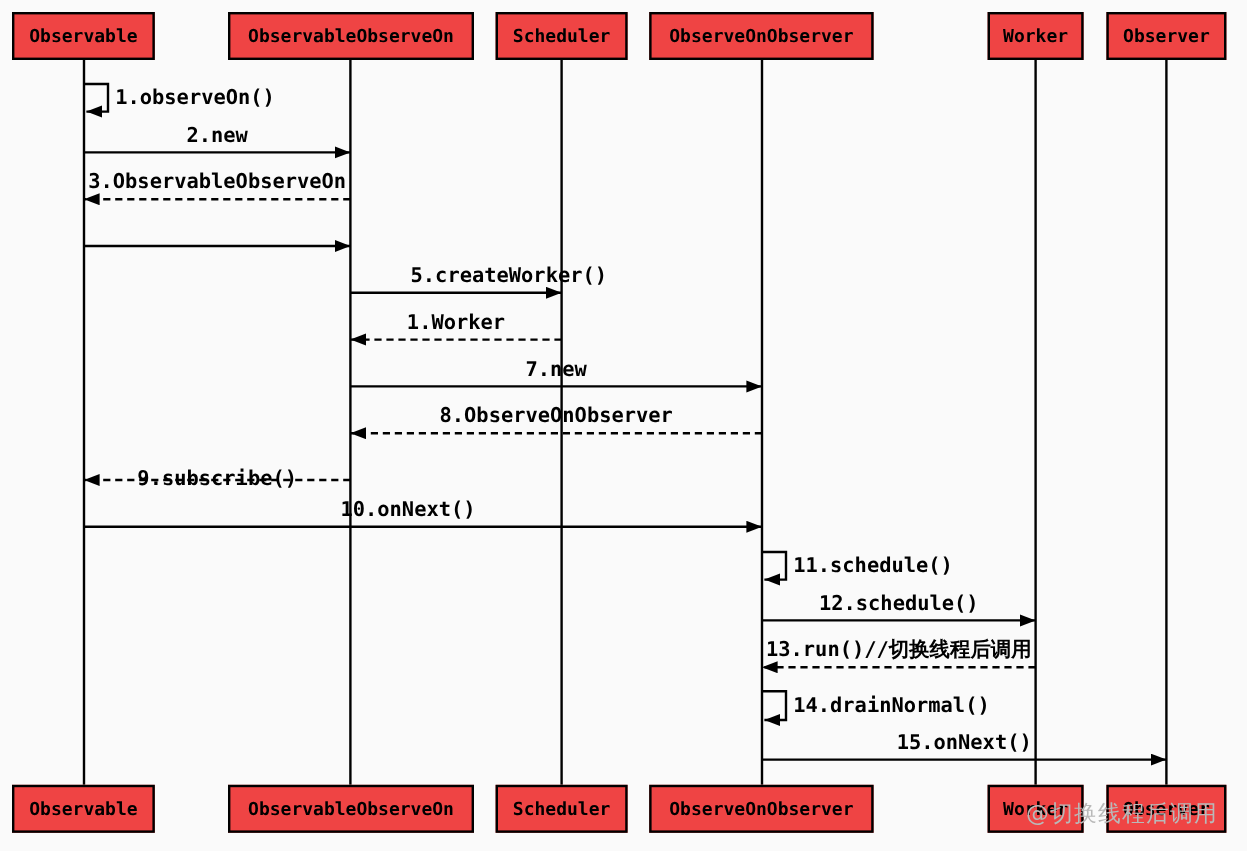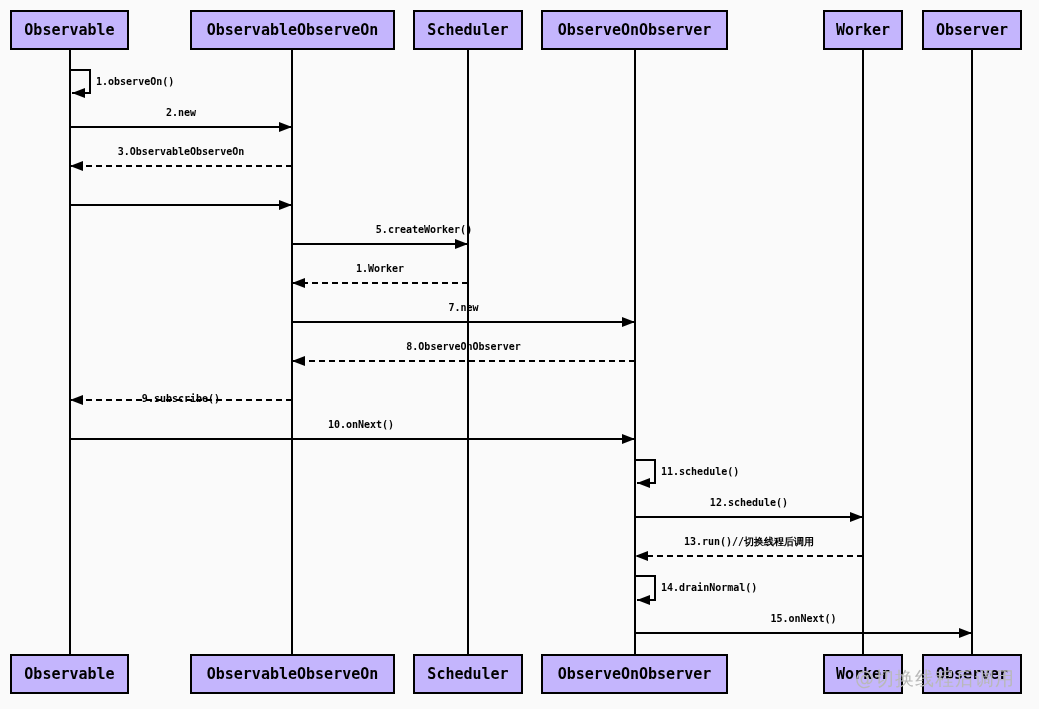--- a/index.html
+++ b/index.html
@@ -19,34 +19,34 @@
     position: absolute;
     left: 0;
     top: 0;
     z-index: 1;
   }
   .pbox {
     position: absolute;
     box-sizing: border-box;
     height: 40px;
     border: 2px solid #000;
-    background: #c4b5fd;
+    background: #ef4444;
     display: flex;
     align-items: center;
     justify-content: center;
     font-size: 15px;
     font-weight: bold;
     color: #000;
     z-index: 2;
     white-space: pre;
     text-align: center;
   }
   .msg-label {
     position: absolute;
-    font-size: 10px;
+    font-size: 17px;
     font-weight: bold;
     color: #000;
     white-space: pre;
     z-index: 3;
     height: 20px;
     line-height: 20px;
   }
   .msg-label.centered { transform: translateX(-50%); }
   .msg-label.selfside { transform: translateY(-50%); }
   .watermark {
@@ -109,19 +109,19 @@
     <div class="pbox" style="left: 922px; width: 100px; top: 10px;">Observer</div>
     <div class="pbox" style="left: 922px; width: 100px; top: 654px;">Observer</div>
     <div class="msg-label selfside" style="left: 96px; top: 81.5px;">1.observeOn()</div>
     <div class="msg-label centered" style="left: 181px; top: 103px;">2.new</div>
     <div class="msg-label centered" style="left: 181px; top: 142px;">3.ObservableObserveOn</div>
     <div class="msg-label centered" style="left: 380px; top: 220px; margin-left: 44px;">5.createWorker()</div>
     <div class="msg-label centered" style="left: 380px; top: 259px;">1.Worker</div>
     <div class="msg-label centered" style="left: 463.5px; top: 298px;">7.new</div>
     <div class="msg-label centered" style="left: 463.5px; top: 337px;">8.ObserveOnObserver</div>
     <div class="msg-label centered" style="left: 181px; top: 376px; margin-top: 13px;">9.subscribe()</div>
-    <div class="msg-label centered" style="left: 361px; top: 415px;">10.onNext()</div>
+    <div class="msg-label centered" style="left: 340px; top: 415px;">10.onNext()</div>
     <div class="msg-label selfside" style="left: 661px; top: 471.5px;">11.schedule()</div>
     <div class="msg-label centered" style="left: 749px; top: 493px;">12.schedule()</div>
     <div class="msg-label centered" style="left: 749px; top: 532px;">13.run()//切换线程后调用</div>
     <div class="msg-label selfside" style="left: 661px; top: 588px;">14.drainNormal()</div>
     <div class="msg-label centered" style="left: 803.5px; top: 609px;">15.onNext()</div>
   </div>
 
 </body></html>

